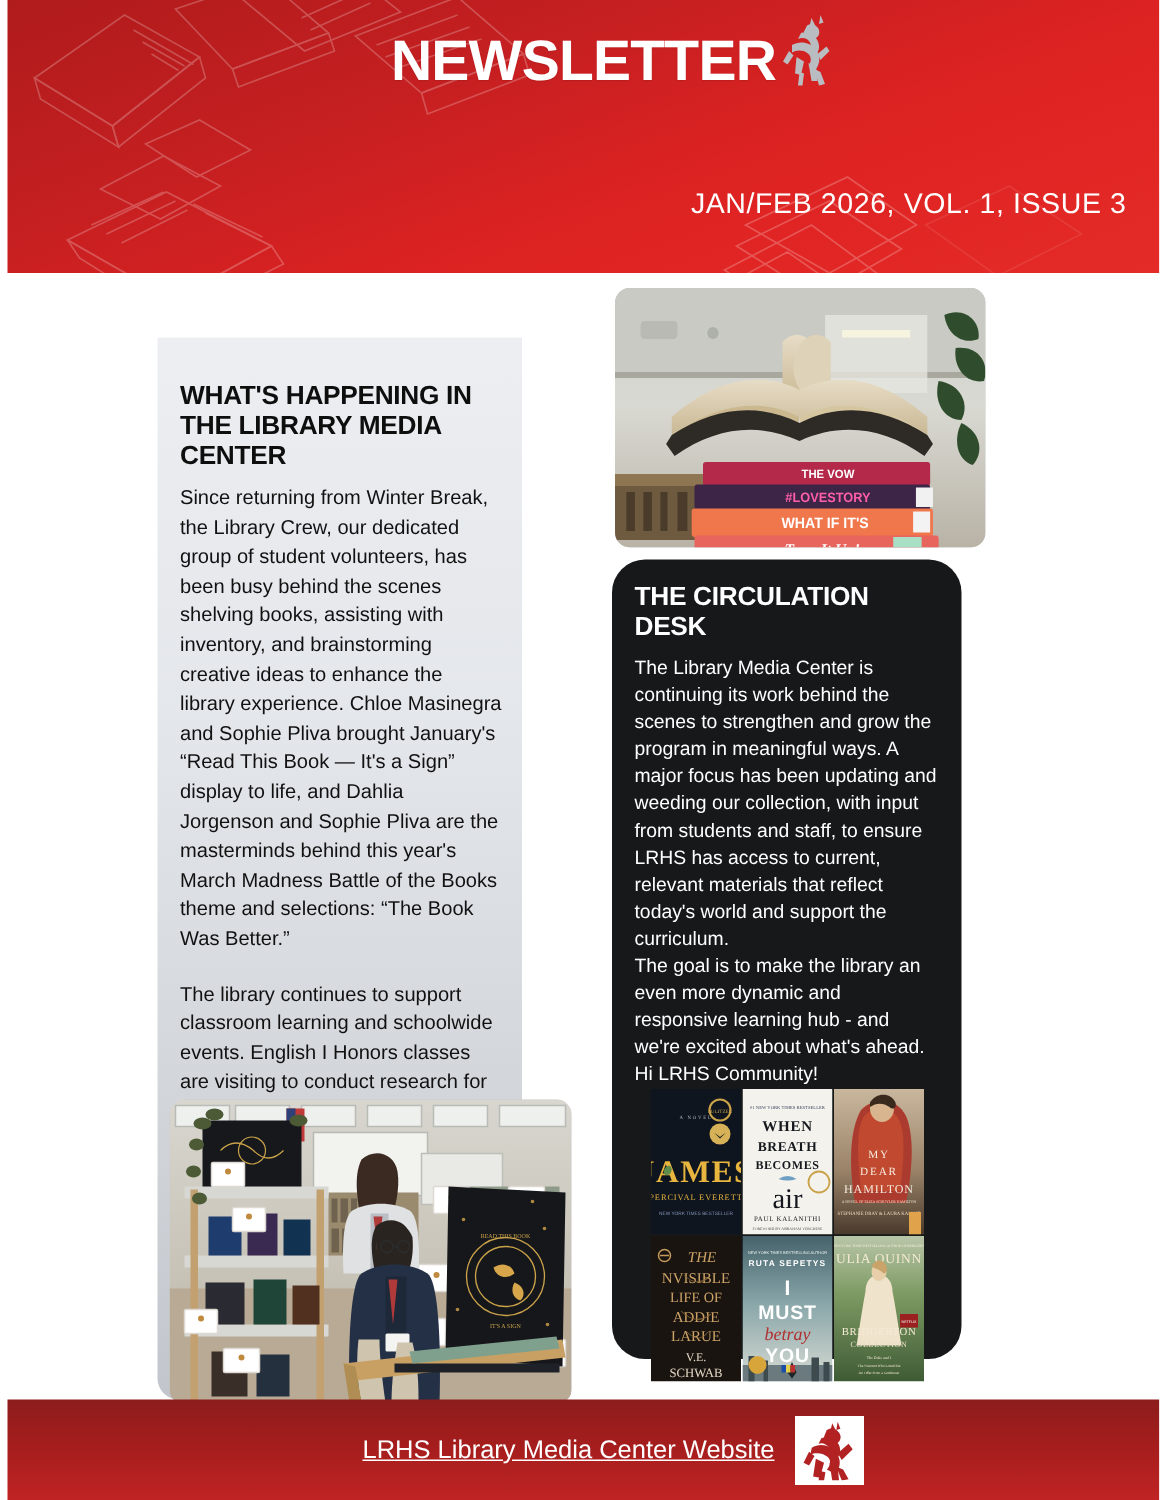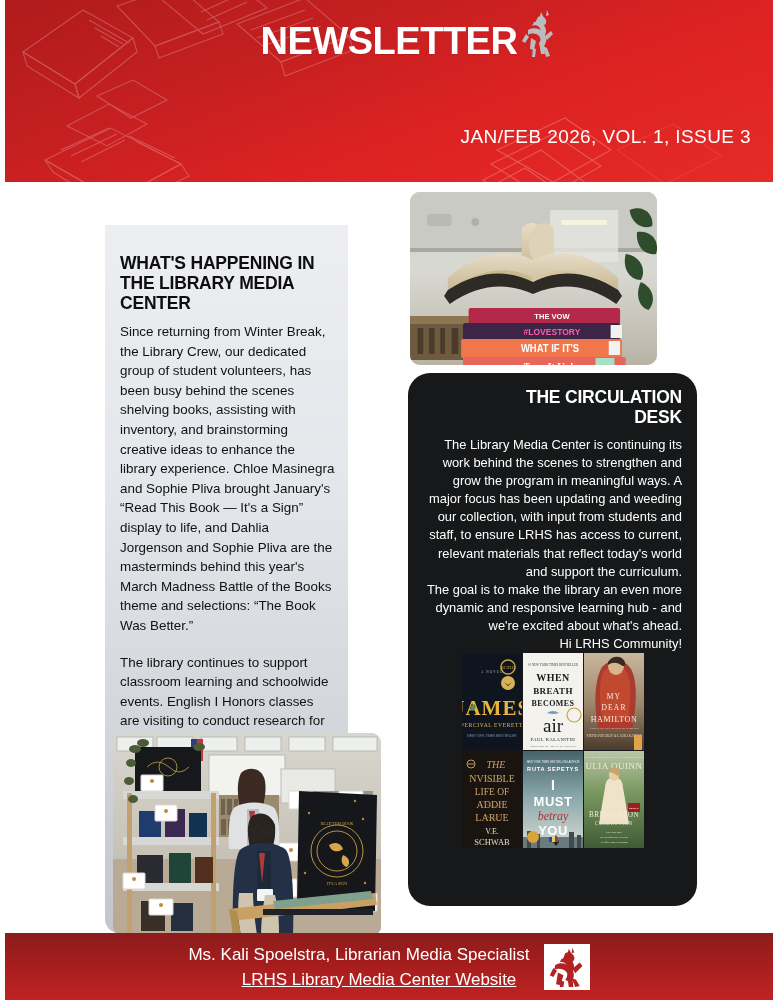--- a/index.html
+++ b/index.html
@@ -62,23 +62,23 @@
   .left-body + .left-body{margin-top:17px;}
 
   
   .photo{position:absolute;border-radius:10px;overflow:hidden;background:#ccc;}
   .photo-top{left:410px;top:192px;width:247px;height:173px;}
   .photo-bottom{left:113px;top:733px;width:268px;height:203px;}
   .photo svg{display:block;width:100%;height:100%;}
 
   
   .dark-panel{
-    position:absolute;left:408px;top:373px;width:289px;height:533px;
+    position:absolute;left:408px;top:373px;width:233px;height:533px;
     background:#161819;border-radius:22px;box-sizing:border-box;
-    padding:14px 15px 0 15px;color:#fff;text-align:right;
+    padding:14px 15px 0 15px;color:#fff;
   }
   .dark-head{
     font-size:17.5px;font-weight:800;line-height:20px;letter-spacing:-0.2px;
     margin:0 0 9px 0;white-space:pre-line;
   }
   .dark-body{font-size:12.9px;line-height:18.1px;margin:0;white-space:pre-wrap;}
   .reading-label{
     font-size:12.6px;font-weight:700;margin:14px 0 6px 0;letter-spacing:-0.1px;
   }
   .books-grid{
@@ -517,21 +517,20 @@
       <path d="M116 176 L262 160 L264 172 L118 188 Z" fill="#c9a063"></path>
       <path d="M116 176 L120 202 L128 202 L124 178z" fill="#b08d52"></path>
       <rect x="150" y="176" width="110" height="6" fill="#1e2228"></rect>
       <path d="M160 168 L258 158 L260 166 L162 176z" fill="#7fa08c"></path>
     </svg>
   </div>
 
   <div class="footer">
     <div class="footer-inner">
       <div class="footer-text">
-        <div>Ms. Kali Spoelstra, Librarian Media Specialist</div>
         <a class="footer-link">LRHS Library Media Center Website</a>
       </div>
       <div class="footer-logo">
         <svg viewBox="0 0 38 44">
           <g fill="#b22222">
             <path d="M21 2 l3 6 -5 2 z"></path>
             <path d="M25 1 l2 5 -3 1 z"></path>
             <path d="M17 7 c4 -3 9 0 10 4 c1 4 -3 7 -6 7 c-4 0 -6 -3 -6 -6 z"></path>
             <path d="M13 13 c5 -2 11 1 13 5 c2 5 0 9 -3 11 l-5 -2 c2 -3 2 -6 0 -8 c-2 -2 -4 -3 -7 -2 z"></path>
             <path d="M6 20 c6 -4 14 -2 18 4 c4 5 3 11 -1 15 l-6 -3 c3 -3 3 -7 1 -9 c-3 -3 -9 -4 -13 -2 z"></path>

